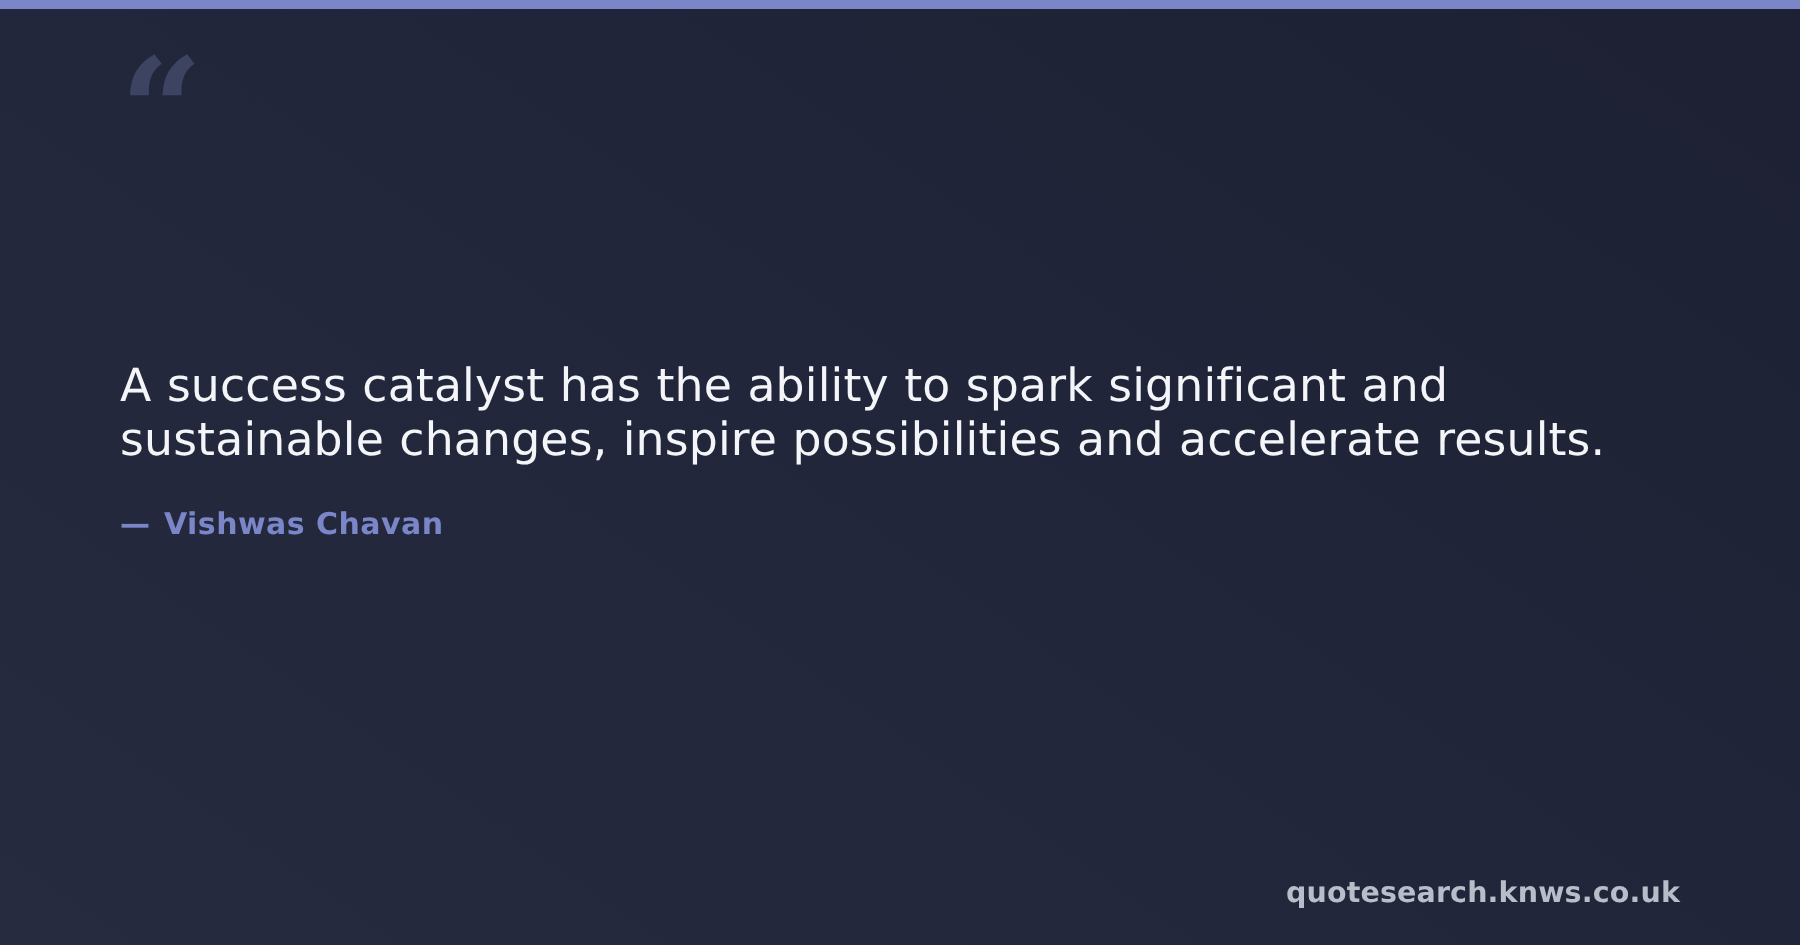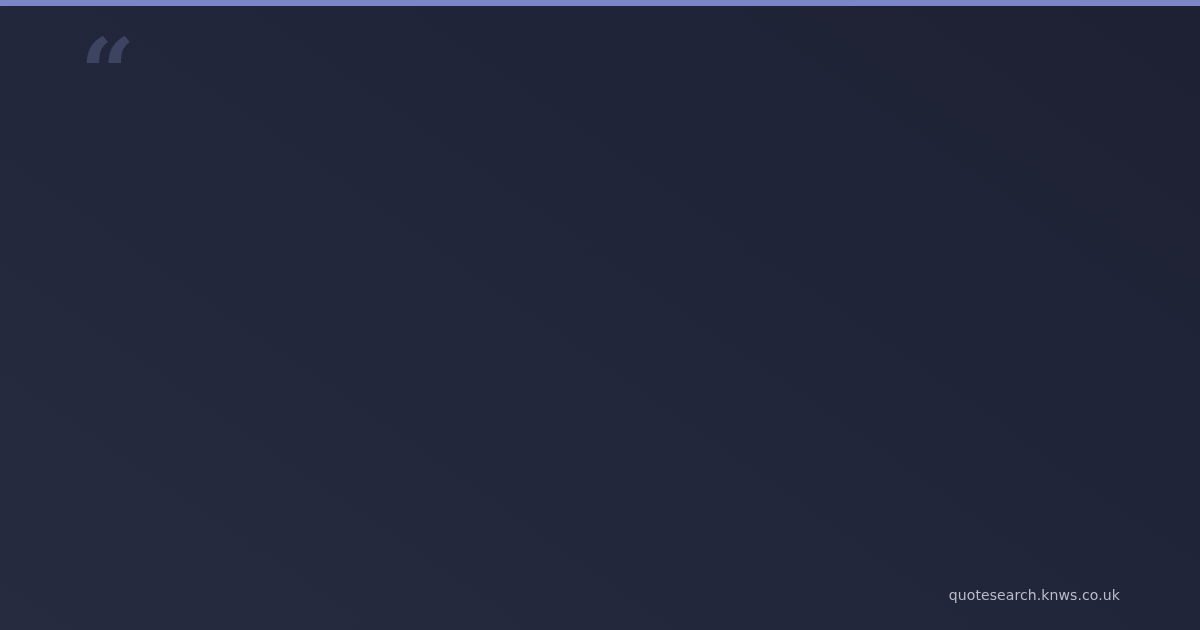--- a/index.html
+++ b/index.html
@@ -76,32 +76,40 @@
   }
 
   .author-dash {
     margin-right: 9px;
   }
 
   .source-url {
     position: absolute;
     right: 80px;
     bottom: 26px;
-    font-size: 14px;
+    font-size: 19px;
     line-height: 18px;
-    font-weight: 400;
+    font-weight: 700;
     color: #b9bdc9;
     letter-spacing: 0.1px;
   }
 </style>
 </head>
 <body>
 
 <div class="quote-card">
 
   <div class="accent-bar"></div>
 
   <div class="quote-mark">“</div>
 
+  <div class="content">
+    <p class="quote-text">A success catalyst has the ability to spark significant and sustainable changes, inspire possibilities and accelerate results.</p>
+
+    <p class="author-line">
+      <span class="author-dash">—</span>
+      <span>Vishwas Chavan</span>
+    </p>
+  </div>
 
   <div class="source-url">quotesearch.knws.co.uk</div>
 
 </div>
 
 </body></html>

